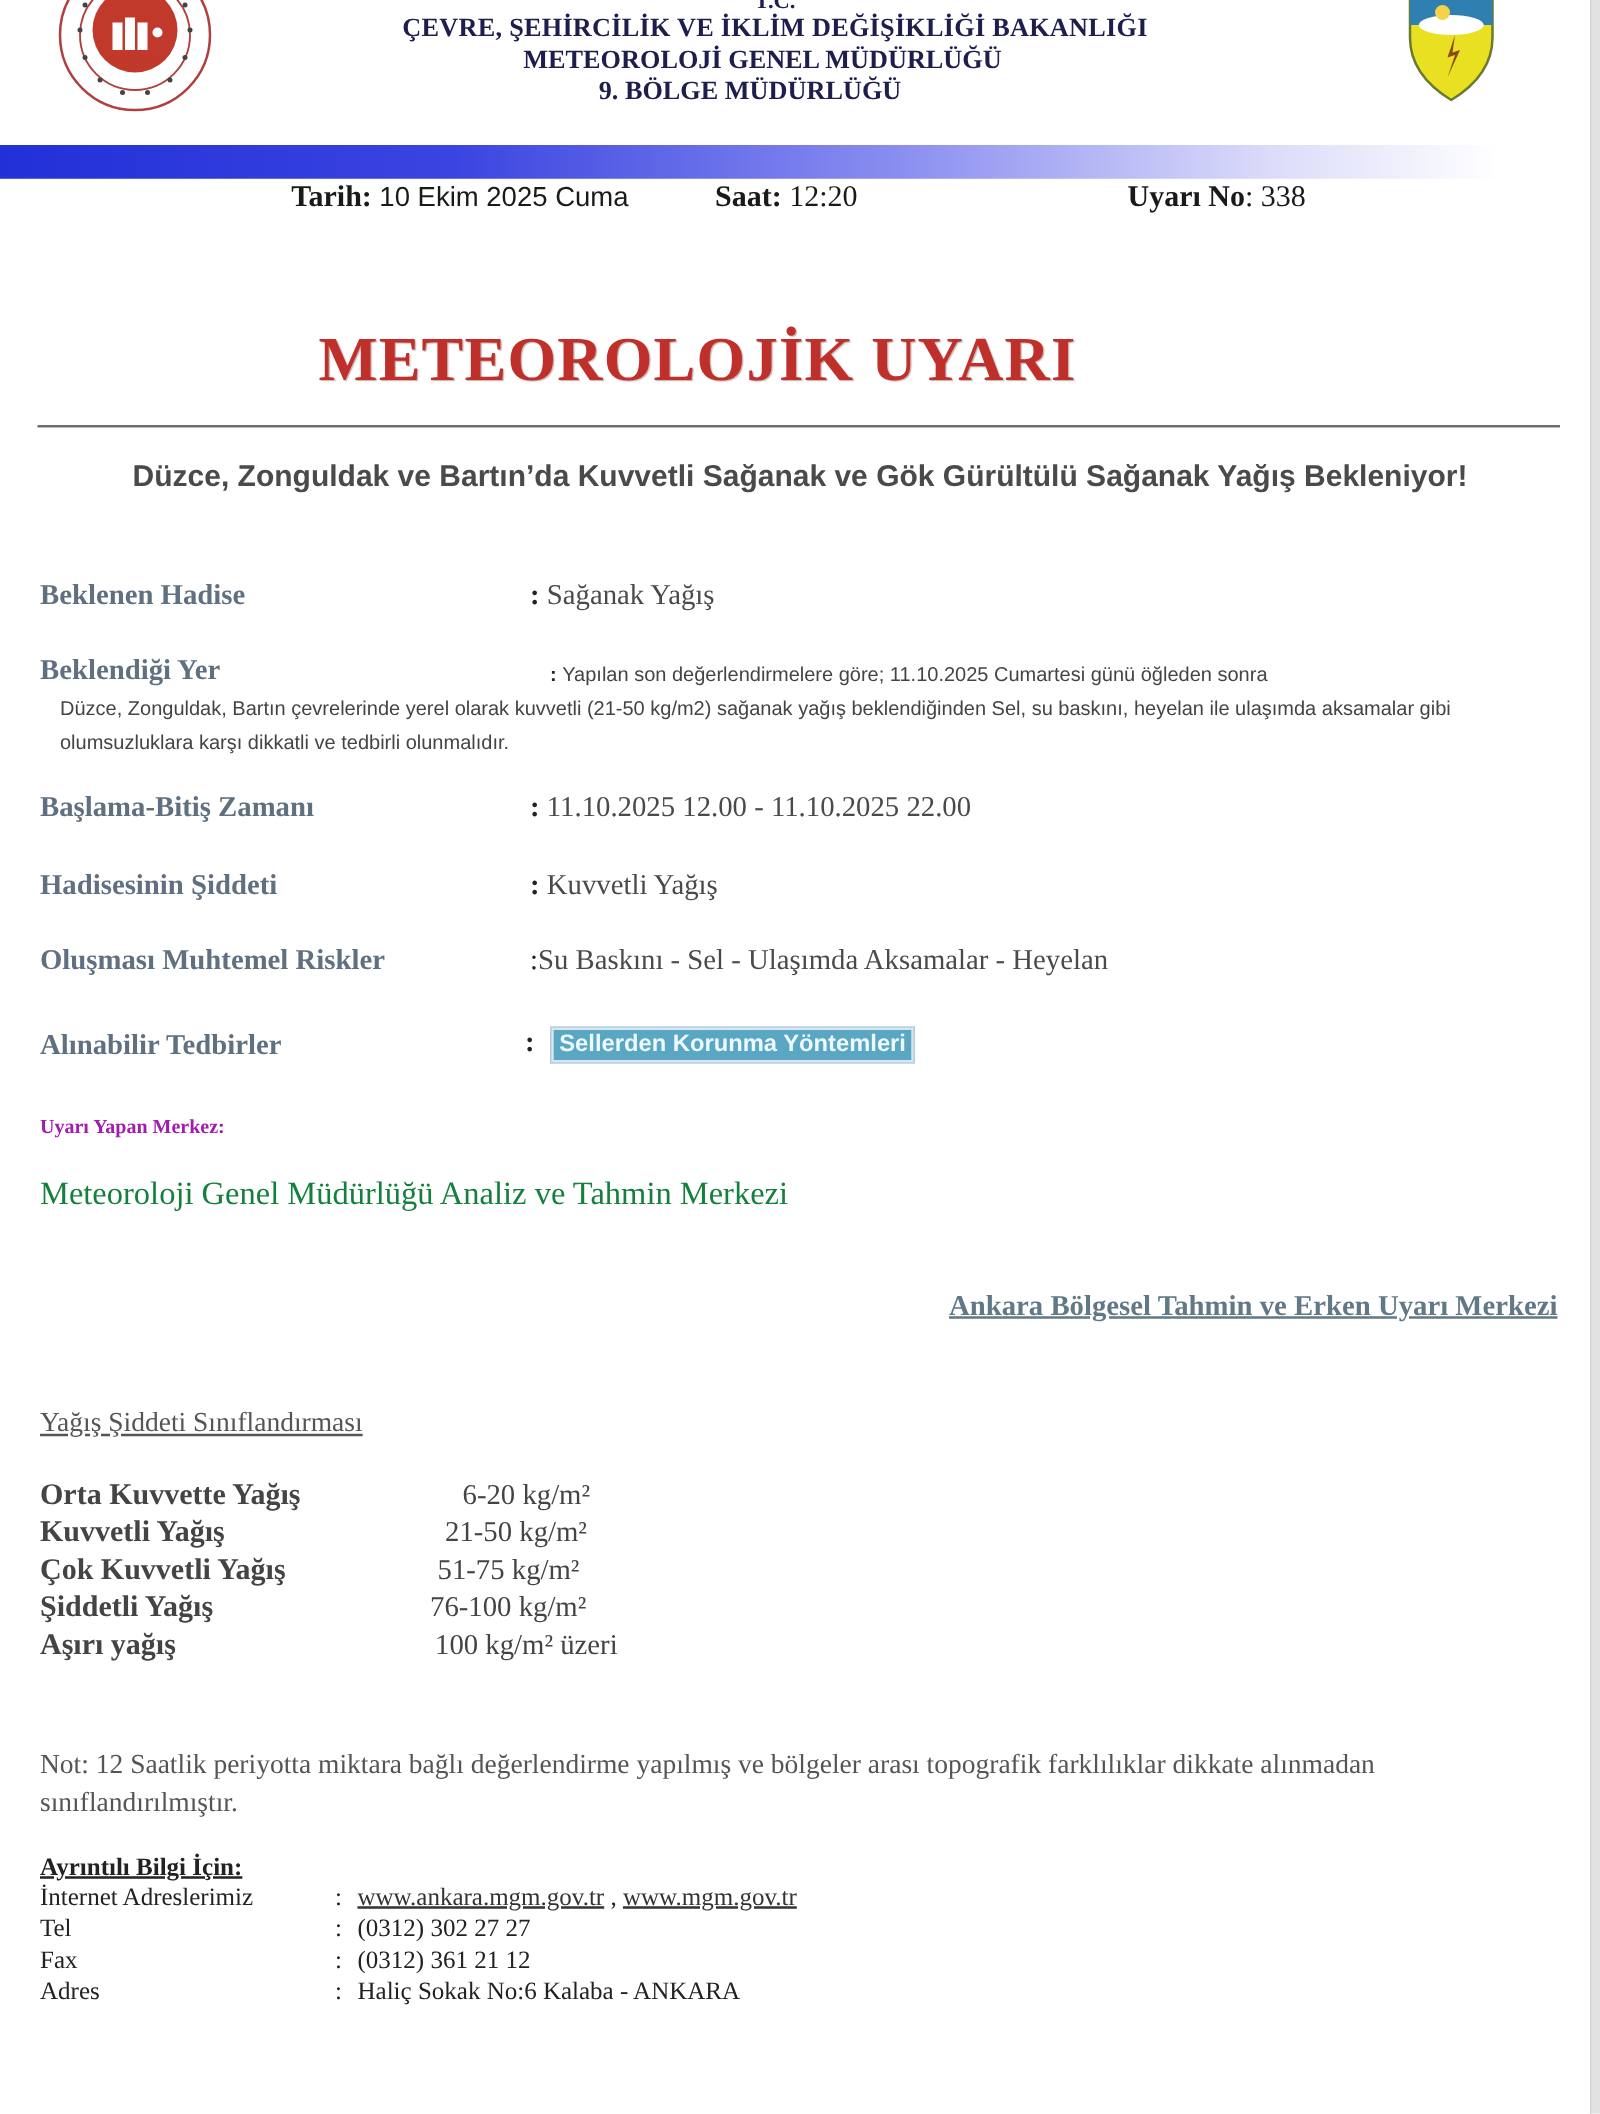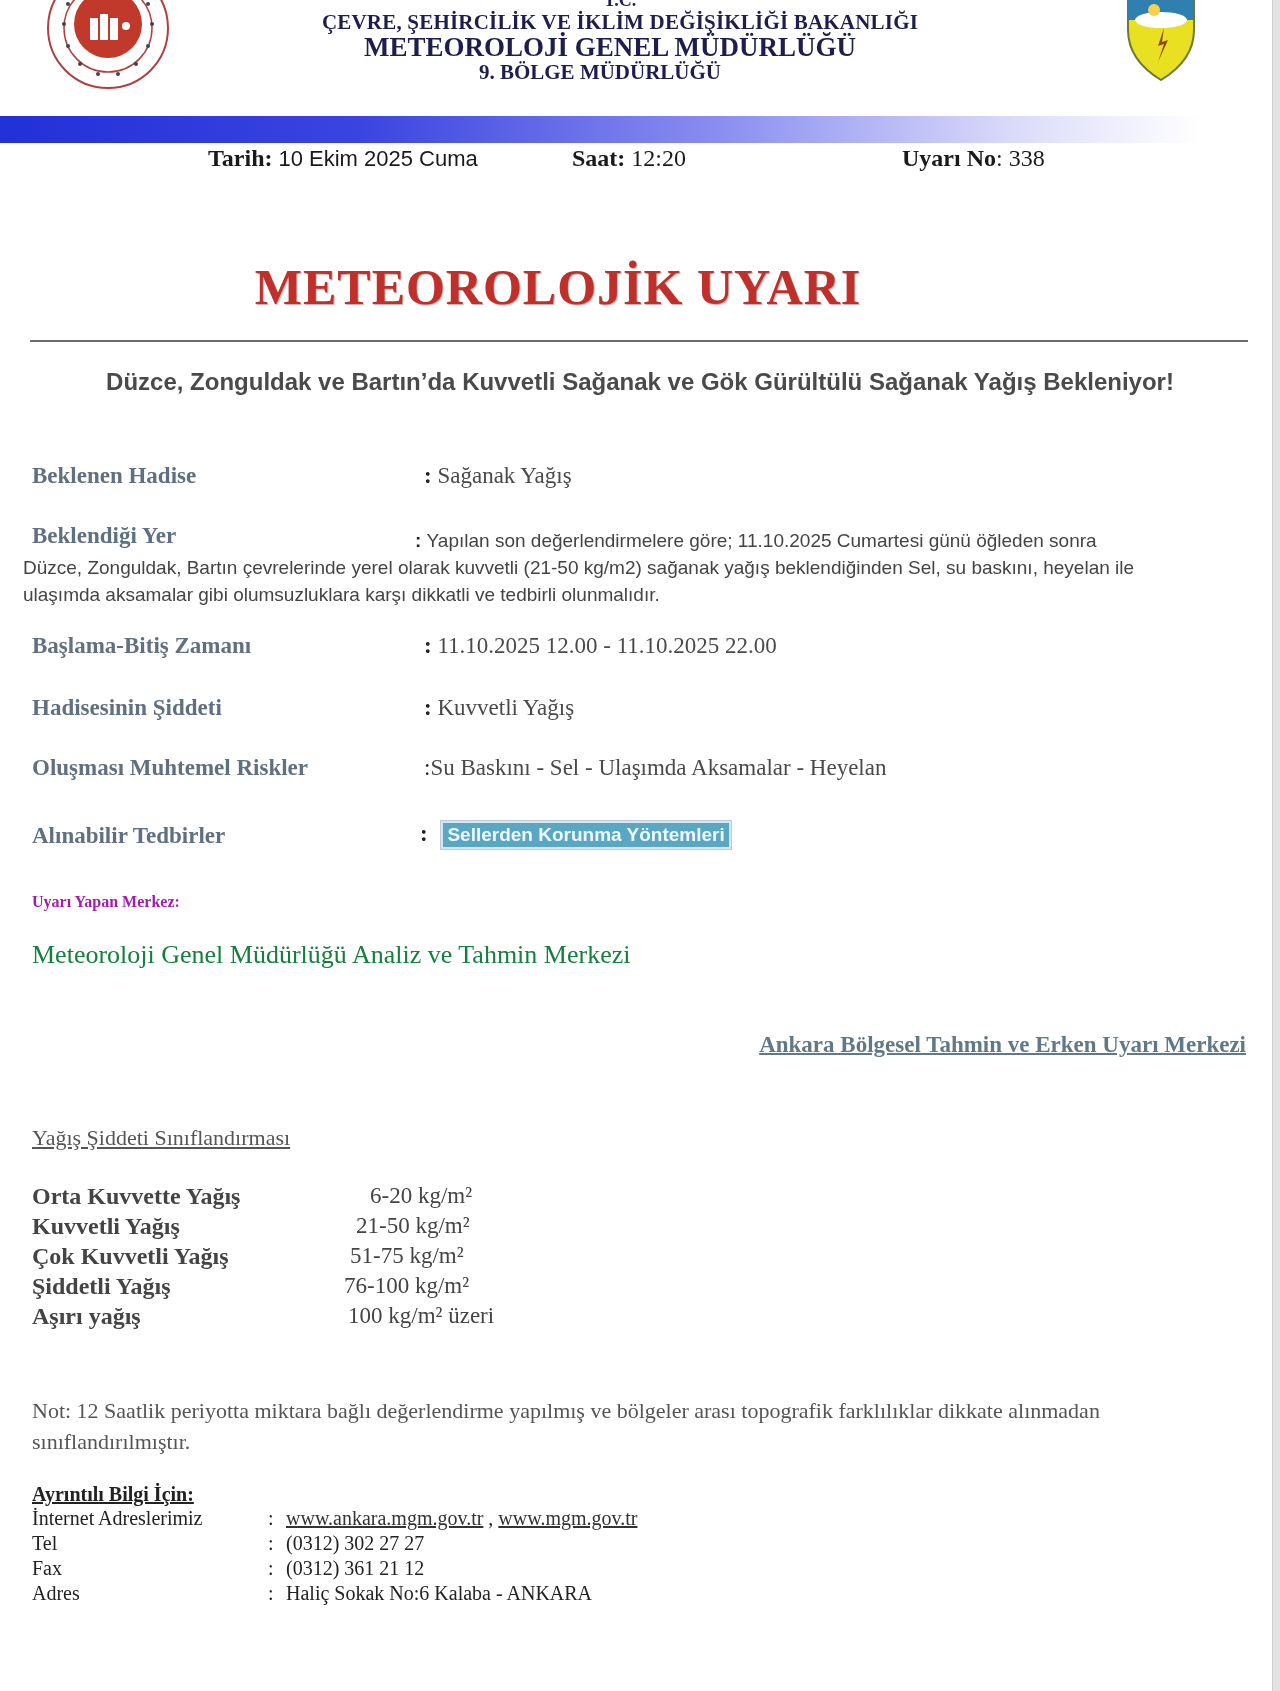--- a/index.html
+++ b/index.html
@@ -6,21 +6,21 @@
     html, body { width: 1280px; height: 1691px; background: #ffffff; overflow: hidden; }
     body { position: relative; font-family: "Liberation Serif", serif; color: #222; }
     .right-edge { position: absolute; top: 0; right: 0; width: 8px; height: 1691px; background: #e2e2e2; border-left: 1px solid #d0d0d0; }
 
     
     .logo-left { position: absolute; left: 44px; top: -36px; width: 128px; height: 128px; }
     .logo-right { position: absolute; left: 1124px; top: -10px; width: 74px; height: 92px; }
     .org-lines { position: absolute; left: 300px; top: -10px; width: 640px; text-align: center; font-family: "Liberation Serif", serif; font-weight: bold; color: #1e1e4e; }
     .org-tc { font-size: 18px; line-height: 20px; }
     .org-ministry { font-size: 21px; line-height: 25px; letter-spacing: 0.2px; }
-    .org-mgm { font-size: 27px; line-height: 25px; padding-right: 20px; }
+    .org-mgm { font-size: 21px; line-height: 25px; padding-right: 20px; }
     .org-region { font-size: 21px; line-height: 25px; padding-right: 40px; }
 
     .blue-band { position: absolute; left: 0; top: 116px; width: 1200px; height: 27px;
       background: linear-gradient(to right, #2230d8 0%, #3a44e0 30%, #8a8ef0 60%, #dcdcfa 85%, #ffffff 100%); }
 
     .meta-row { position: absolute; top: 143px; left: 0; width: 1280px; height: 36px; font-size: 24px; color: #1a1a1a; }
     .meta-item { position: absolute; top: 2px; white-space: nowrap; }
     .meta-label { font-family: "Liberation Serif", serif; font-weight: bold; }
     .meta-value-sans { font-family: "Liberation Sans", sans-serif; font-size: 22px; }
     .meta-value-serif { font-family: "Liberation Serif", serif; margin-top: 26px; }
@@ -31,21 +31,21 @@
     .title-rule { position: absolute; top: 340px; left: 30px; width: 1218px; height: 2px; background: #6e6e6e; }
 
     .headline { position: absolute; top: 366px; left: 60px; width: 1160px; text-align: center;
       font-family: "Liberation Sans", sans-serif; font-weight: bold; font-size: 24px; line-height: 32px; color: #4a4a4a; }
 
     
     .field { position: absolute; left: 32px; width: 1210px; }
     .field-label { position: absolute; left: 0; top: 0; font-family: "Liberation Serif", serif; font-weight: bold; font-size: 23px; color: #607080; white-space: nowrap; }
     .field-value { position: absolute; left: 392px; top: 0; font-family: "Liberation Serif", serif; font-size: 23px; color: #4a4a4a; white-space: nowrap; }
     .colon { color: #222; font-weight: bold; }
-    .desc-block { position: absolute; left: 23px; top: 527px; width: 1190px; font-family: "Liberation Sans", sans-serif; font-size: 19px; line-height: 27px; color: #444; }
+    .desc-block { position: absolute; left: 48px; top: 527px; width: 1190px; font-family: "Liberation Sans", sans-serif; font-size: 16px; line-height: 27px; color: #444; }
     .desc-first { padding-left: 392px; display: block; }
     .measures-link { display: inline-block; margin-left: 8px; padding: 1px 4px; background: #5aa7c4; color: #eef8ff;
       font-family: "Liberation Sans", sans-serif; font-weight: bold; font-size: 19px; border: 2px solid #d6e6ee; outline: 1px solid #bcd; cursor: pointer; }
 
     .center-heading { position: absolute; top: 893px; left: 32px; font-family: "Liberation Serif", serif; font-weight: bold; font-size: 16px; color: #a21caf; }
     .center-name { position: absolute; top: 940px; left: 32px; font-family: "Liberation Serif", serif; font-size: 26px; color: #15803d; }
     .regional-link { position: absolute; top: 1032px; right: 34px; font-family: "Liberation Serif", serif; font-weight: bold; font-size: 23px; color: #617886; text-decoration: underline; text-decoration-thickness: 2px; cursor: pointer; text-align: right; }
 
     .class-heading { position: absolute; top: 1125px; left: 32px; font-family: "Liberation Serif", serif; font-size: 22px; color: #555; text-decoration: underline; }
     .class-table { position: absolute; top: 1183px; left: 32px; width: 600px; }
@@ -102,21 +102,21 @@
   <path d="M4 0 L70 0 L70 40 Q70 70 37 90 Q4 70 4 40 Z" fill="#e8e020" stroke="#6a7a30" stroke-width="2"></path>
   <path d="M4 0 L70 0 L70 30 L4 30 Z" fill="#2f7fb0"></path>
   <ellipse cx="37" cy="30" rx="26" ry="8" fill="#ffffff"></ellipse>
   <circle cx="30" cy="20" r="6" fill="#f4d24a"></circle>
   <path d="M40 38 L34 56 L40 54 L34 72 L44 50 L38 52 Z" fill="#8a4a10"></path>
 </svg>
 
 <div class="blue-band"></div>
 
 <div class="meta-row">
-  <div class="meta-item" style="left:208px;">
+  <div class="meta-item" style="left:233px;">
     <span class="meta-label">Tarih:</span>
     <span class="meta-value-sans">10 Ekim 2025 Cuma</span>
   </div>
   <div class="meta-item" style="left:572px;">
     <span class="meta-label">Saat:</span>
     <span class="meta-value-serif">12:20</span>
   </div>
   <div class="meta-item" style="left:902px;">
     <span class="meta-label">Uyarı No</span><span class="meta-value-serif">: 338</span>
   </div>

